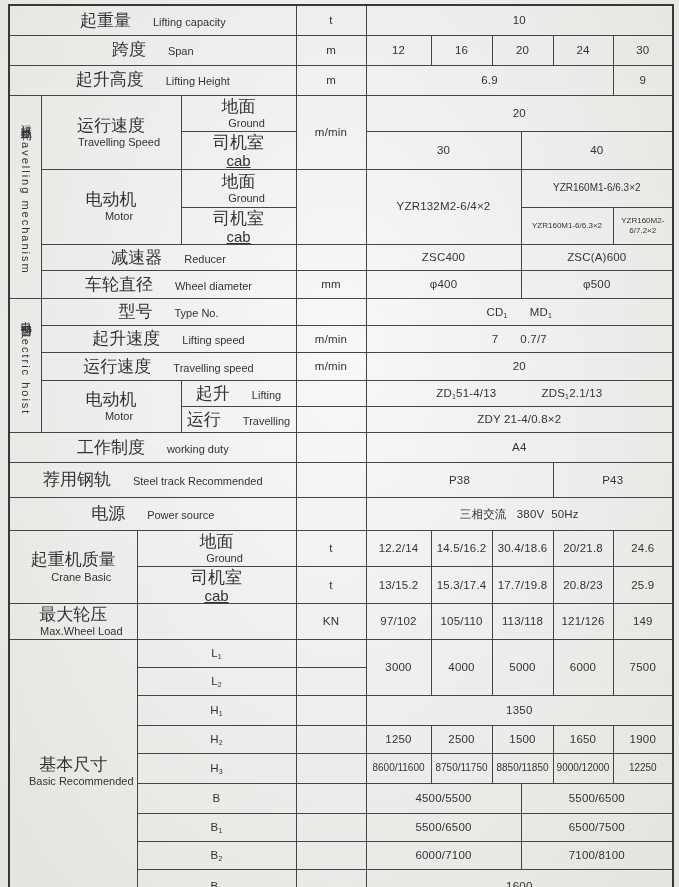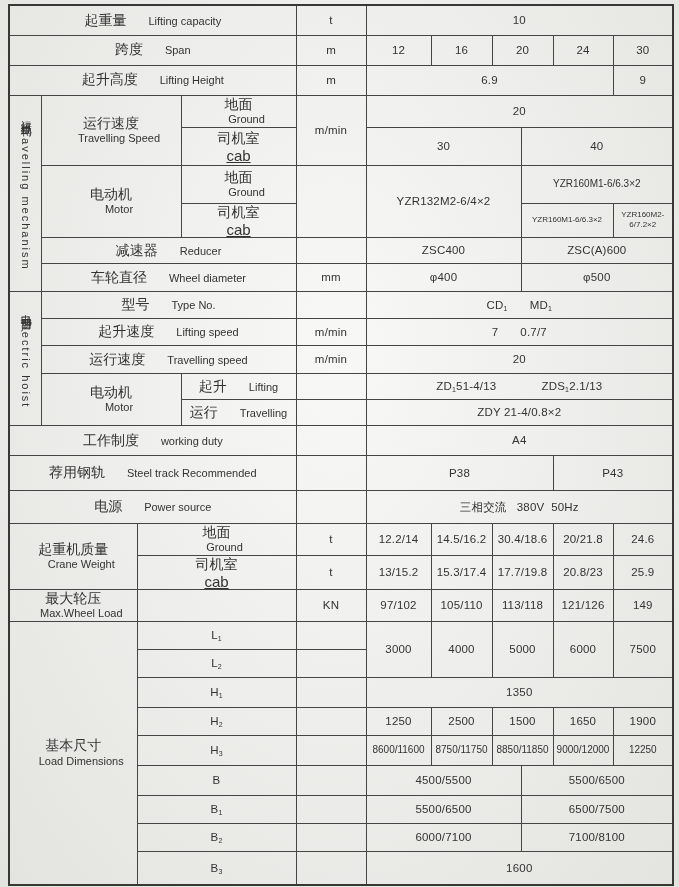--- a/index.html
+++ b/index.html
@@ -28,21 +28,21 @@
     text-align:center;
     vertical-align:middle;
     font-size:11px;
     padding:0 2px;
     overflow:hidden;
     line-height:1.25;
   }
   .val{font-size:11.5px;letter-spacing:.2px;}
   .sm{font-size:10px;letter-spacing:0;}
   .xs{font-size:8px;letter-spacing:0;padding:0 1px;}
-  .zh{font-size:14px;}
+  .zh{font-size:17px;}
   .en{font-size:11px;padding-left:16px;}
   .inline-lbl .en{margin-left:6px;}
   .two-line div{display:block;}
   .cab{font-size:15px;line-height:1;text-decoration:underline;}
   .vstrip{
     writing-mode:vertical-lr;
     text-orientation:mixed;
     display:inline-block;
     font-size:11px;
     letter-spacing:2px;
@@ -220,21 +220,21 @@
 
 <tr style="height:33px">
   <td colspan="4" class="inline-lbl"><span class="zh">电源</span><span class="en">Power source</span></td>
   <td></td>
   <td colspan="6" class="val">三相交流&nbsp;&nbsp;&nbsp;380V&nbsp;&nbsp;50Hz</td>
 </tr>
 
 <tr style="height:32px">
   <td colspan="2" rowspan="2" class="two-line">
           <div class="zh">起重机质量</div>
-          <div class="en">Crane Weight</div>
+          <div class="en">Crane Basic</div>
         </td>
   <td colspan="2" class="two-line">
           <div class="zh">地面</div>
           <div class="en">Ground</div>
         </td>
   <td class="val">t</td>
   <td class="val">12.2/14</td>
   <td class="val">14.5/16.2</td>
   <td colspan="2" class="val">30.4/18.6</td>
   <td class="val">20/21.8</td>
@@ -264,21 +264,21 @@
   <td class="val">97/102</td>
   <td class="val">105/110</td>
   <td colspan="2" class="val">113/118</td>
   <td class="val">121/126</td>
   <td class="val">149</td>
 </tr>
 
 <tr style="height:28px">
   <td colspan="2" rowspan="9" class="two-line">
           <div class="zh">基本尺寸</div>
-          <div class="en">Load Dimensions</div>
+          <div class="en">Basic Recommended</div>
         </td>
   <td colspan="2"><span class="val"><span>L</span><sub>1</sub></span></td>
   <td></td>
   <td rowspan="2" class="val">3000</td>
   <td rowspan="2" class="val">4000</td>
   <td colspan="2" rowspan="2" class="val">5000</td>
   <td rowspan="2" class="val">6000</td>
   <td rowspan="2" class="val">7500</td>
 </tr>
 

